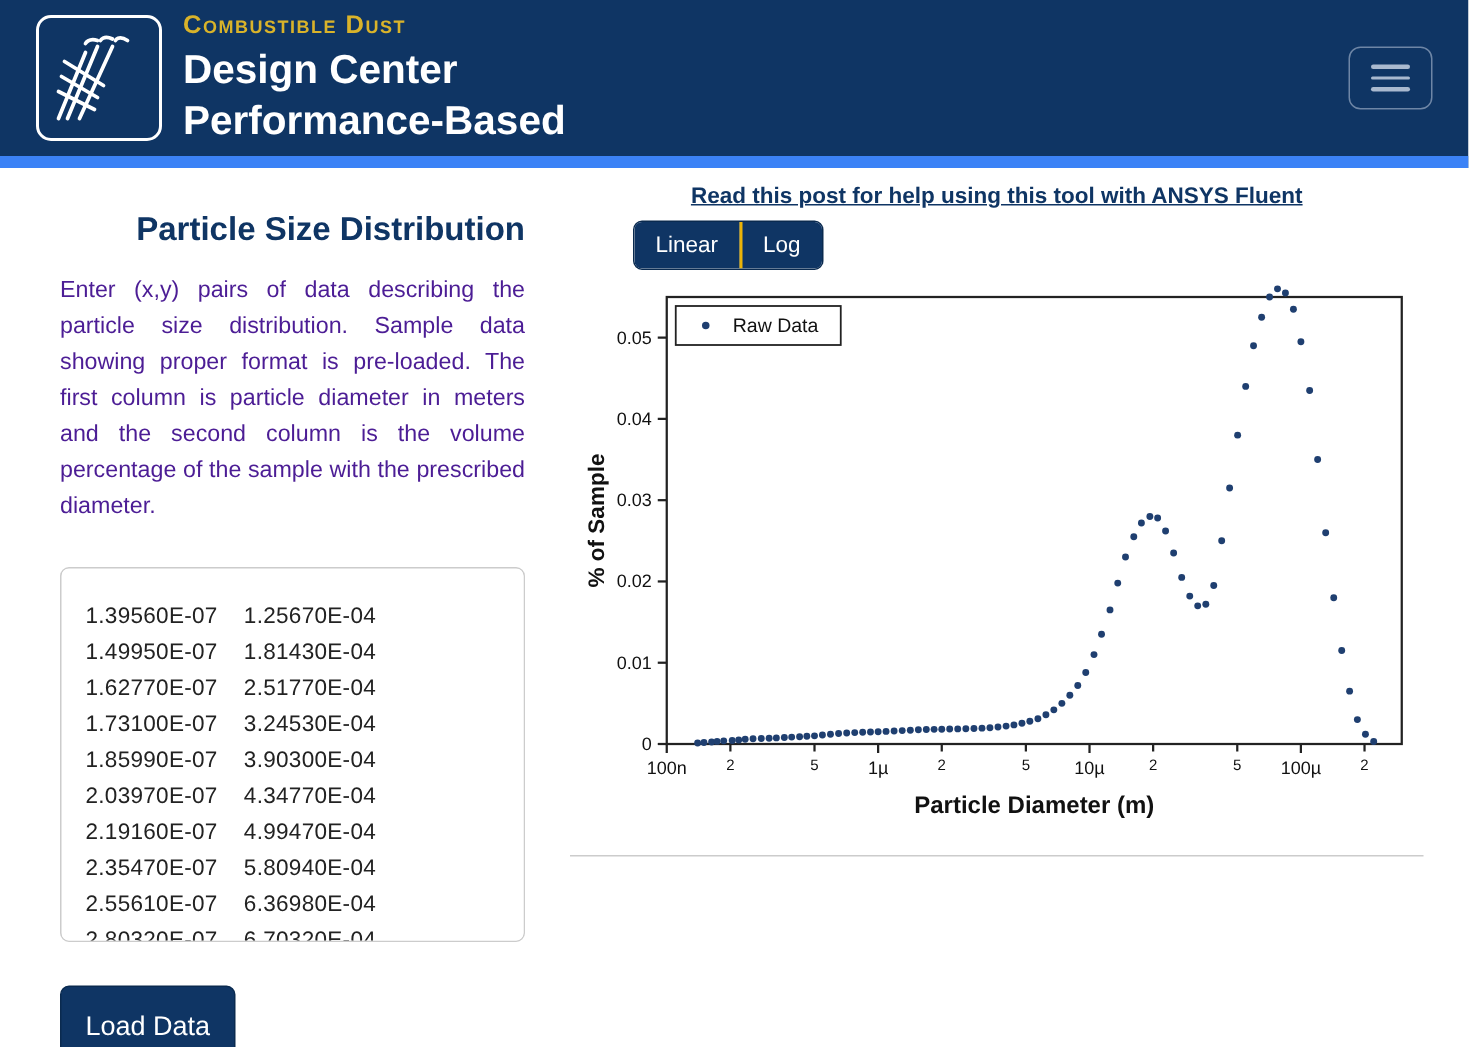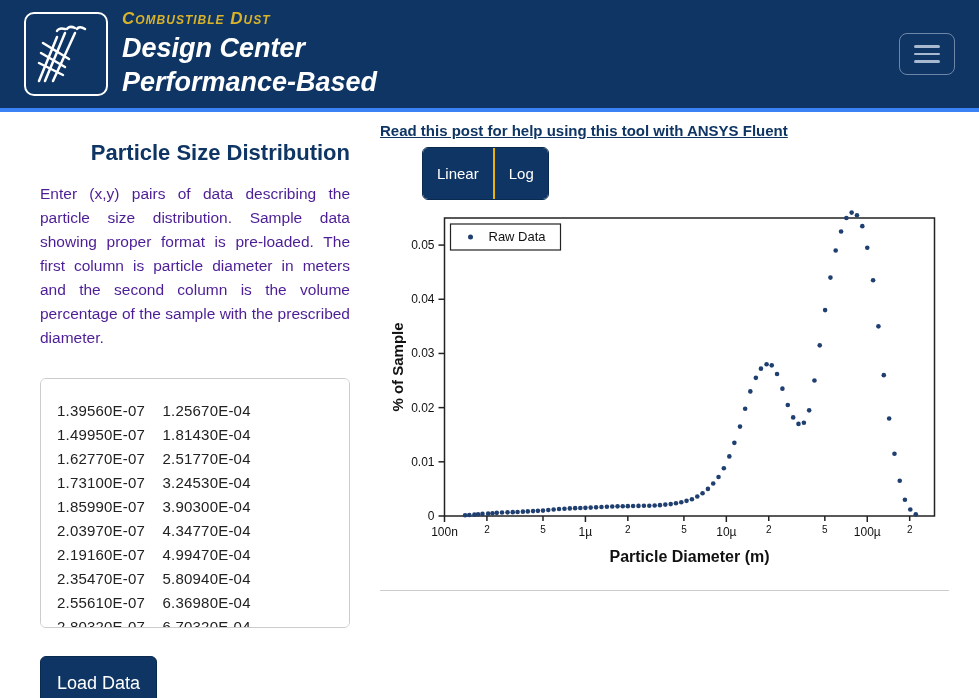--- a/index.html
+++ b/index.html
@@ -7,22 +7,21 @@
   body { width:979px; height:698px; overflow:hidden; background:#fff; }
 
   
   .header {
     background:#0f3564;
     height:112px;
     display:flex;
     align-items:center;
     justify-content:space-between;
     padding:0 24px;
-    border-bottom:4px solid #3b82f6;
-    font-style:italic;
+    border-bottom:8px solid #3b82f6;
   }
   .brand { display:flex; align-items:center; gap:14px; }
   .logo-box {
     width:84px; height:84px;
     border:2.5px solid #fff; border-radius:10px;
     display:flex; align-items:center; justify-content:center;
   }
   .brand-text { color:#fff; line-height:1.2; }
   .brand-top { color:#d9b32a; font-variant:small-caps; letter-spacing:1px; font-weight:600; font-size:17px; }
   .brand-main { font-size:27px; font-weight:700; margin-top:2px; }
@@ -38,21 +37,21 @@
   
   .main {
     display:flex;
     padding:10px 30px 0 40px;
     gap:30px;
   }
   .left { width:310px; flex-shrink:0; }
   .right { flex:1; min-width:0; }
 
   .help-link {
-    text-align:left;
+    text-align:center;
     font-weight:700;
     font-size:15px;
     color:#0f3564;
     text-decoration:underline;
     margin-bottom:6px;
     cursor:pointer;
   }
 
   h2.section-title {
     color:#0f3564;
@@ -102,21 +101,21 @@
     display:inline-flex;
     border:1px solid #0a2a4f;
     border-radius:6px;
     overflow:hidden;
     margin: 2px 0 6px 42px;
   }
   .scale-toggle button {
     background:#0f3564;
     color:#fff;
     border:none;
-    padding:17px 14px;
+    padding:7px 14px;
     font-size:15px;
     cursor:pointer;
     text-align:center;
   }
   .scale-toggle button + button { border-left:2px solid #eab308; }
 
   
   .chart-wrap {
     position:relative;
     height:370px;

